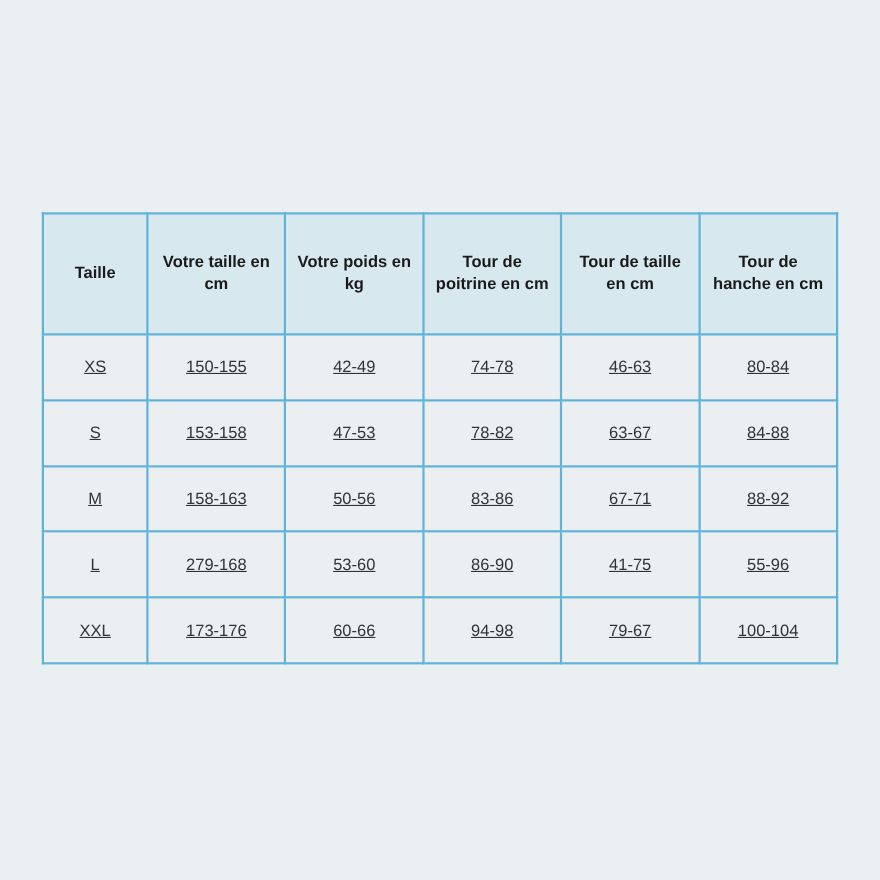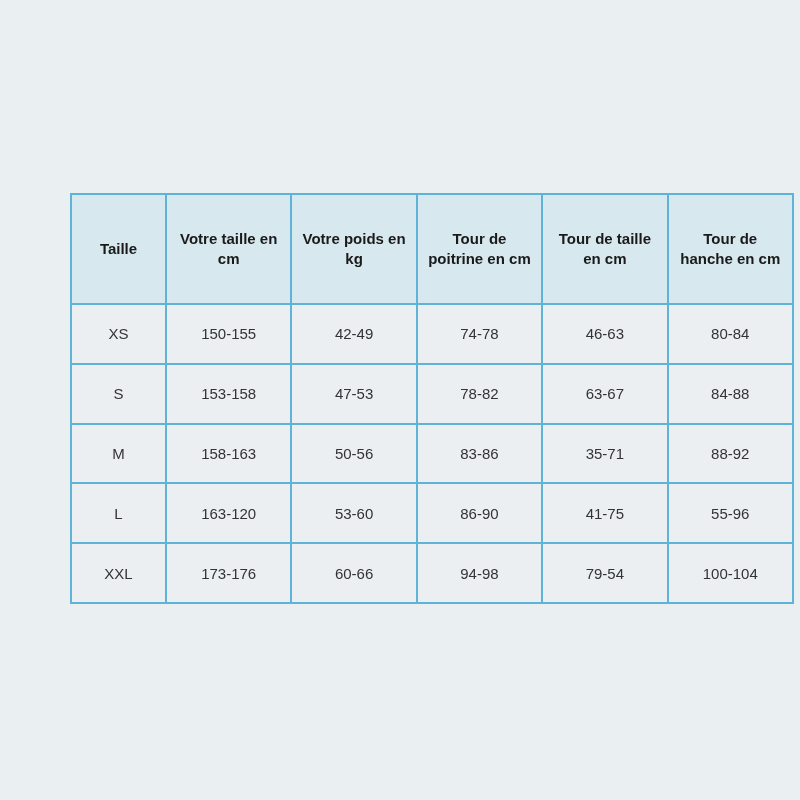--- a/index.html
+++ b/index.html
@@ -13,21 +13,20 @@
     font-family: "Liberation Sans", sans-serif;
     overflow: hidden;
   }
 
   #size-chart-wrap {
     position: absolute;
     left: 38px;
     top: 193px;
     width: 722px;
     height: 411px;
-    margin-left: 32px;
   }
 
   table.size-table {
     width: 722px;
     height: 411px;
     border-collapse: collapse;
     table-layout: fixed;
   }
 
   table.size-table th,
@@ -47,20 +46,21 @@
     height: 100px;
     padding: 4px 8px;
   }
 
   table.size-table tbody td {
     background: #ebeff2;
     color: #333333;
     font-weight: normal;
     font-size: 15px;
     height: 52px;
+    text-decoration: underline;
   }
 
   
   col.c-size  { width: 95px; }
   col.c-rest  { width: 125.4px; }
 </style>
 </head>
 <body>
 
 <div id="size-chart-wrap">
@@ -98,34 +98,34 @@
         <td>47-53</td>
         <td>78-82</td>
         <td>63-67</td>
         <td>84-88</td>
       </tr>
       <tr>
         <td>M</td>
         <td>158-163</td>
         <td>50-56</td>
         <td>83-86</td>
-        <td>35-71</td>
+        <td>67-71</td>
         <td>88-92</td>
       </tr>
       <tr>
         <td>L</td>
-        <td>163-120</td>
+        <td>279-168</td>
         <td>53-60</td>
         <td>86-90</td>
         <td>41-75</td>
         <td>55-96</td>
       </tr>
       <tr>
         <td>XXL</td>
         <td>173-176</td>
         <td>60-66</td>
         <td>94-98</td>
-        <td>79-54</td>
+        <td>79-67</td>
         <td>100-104</td>
       </tr>
     </tbody>
   </table>
 </div>
 
 </body></html>

